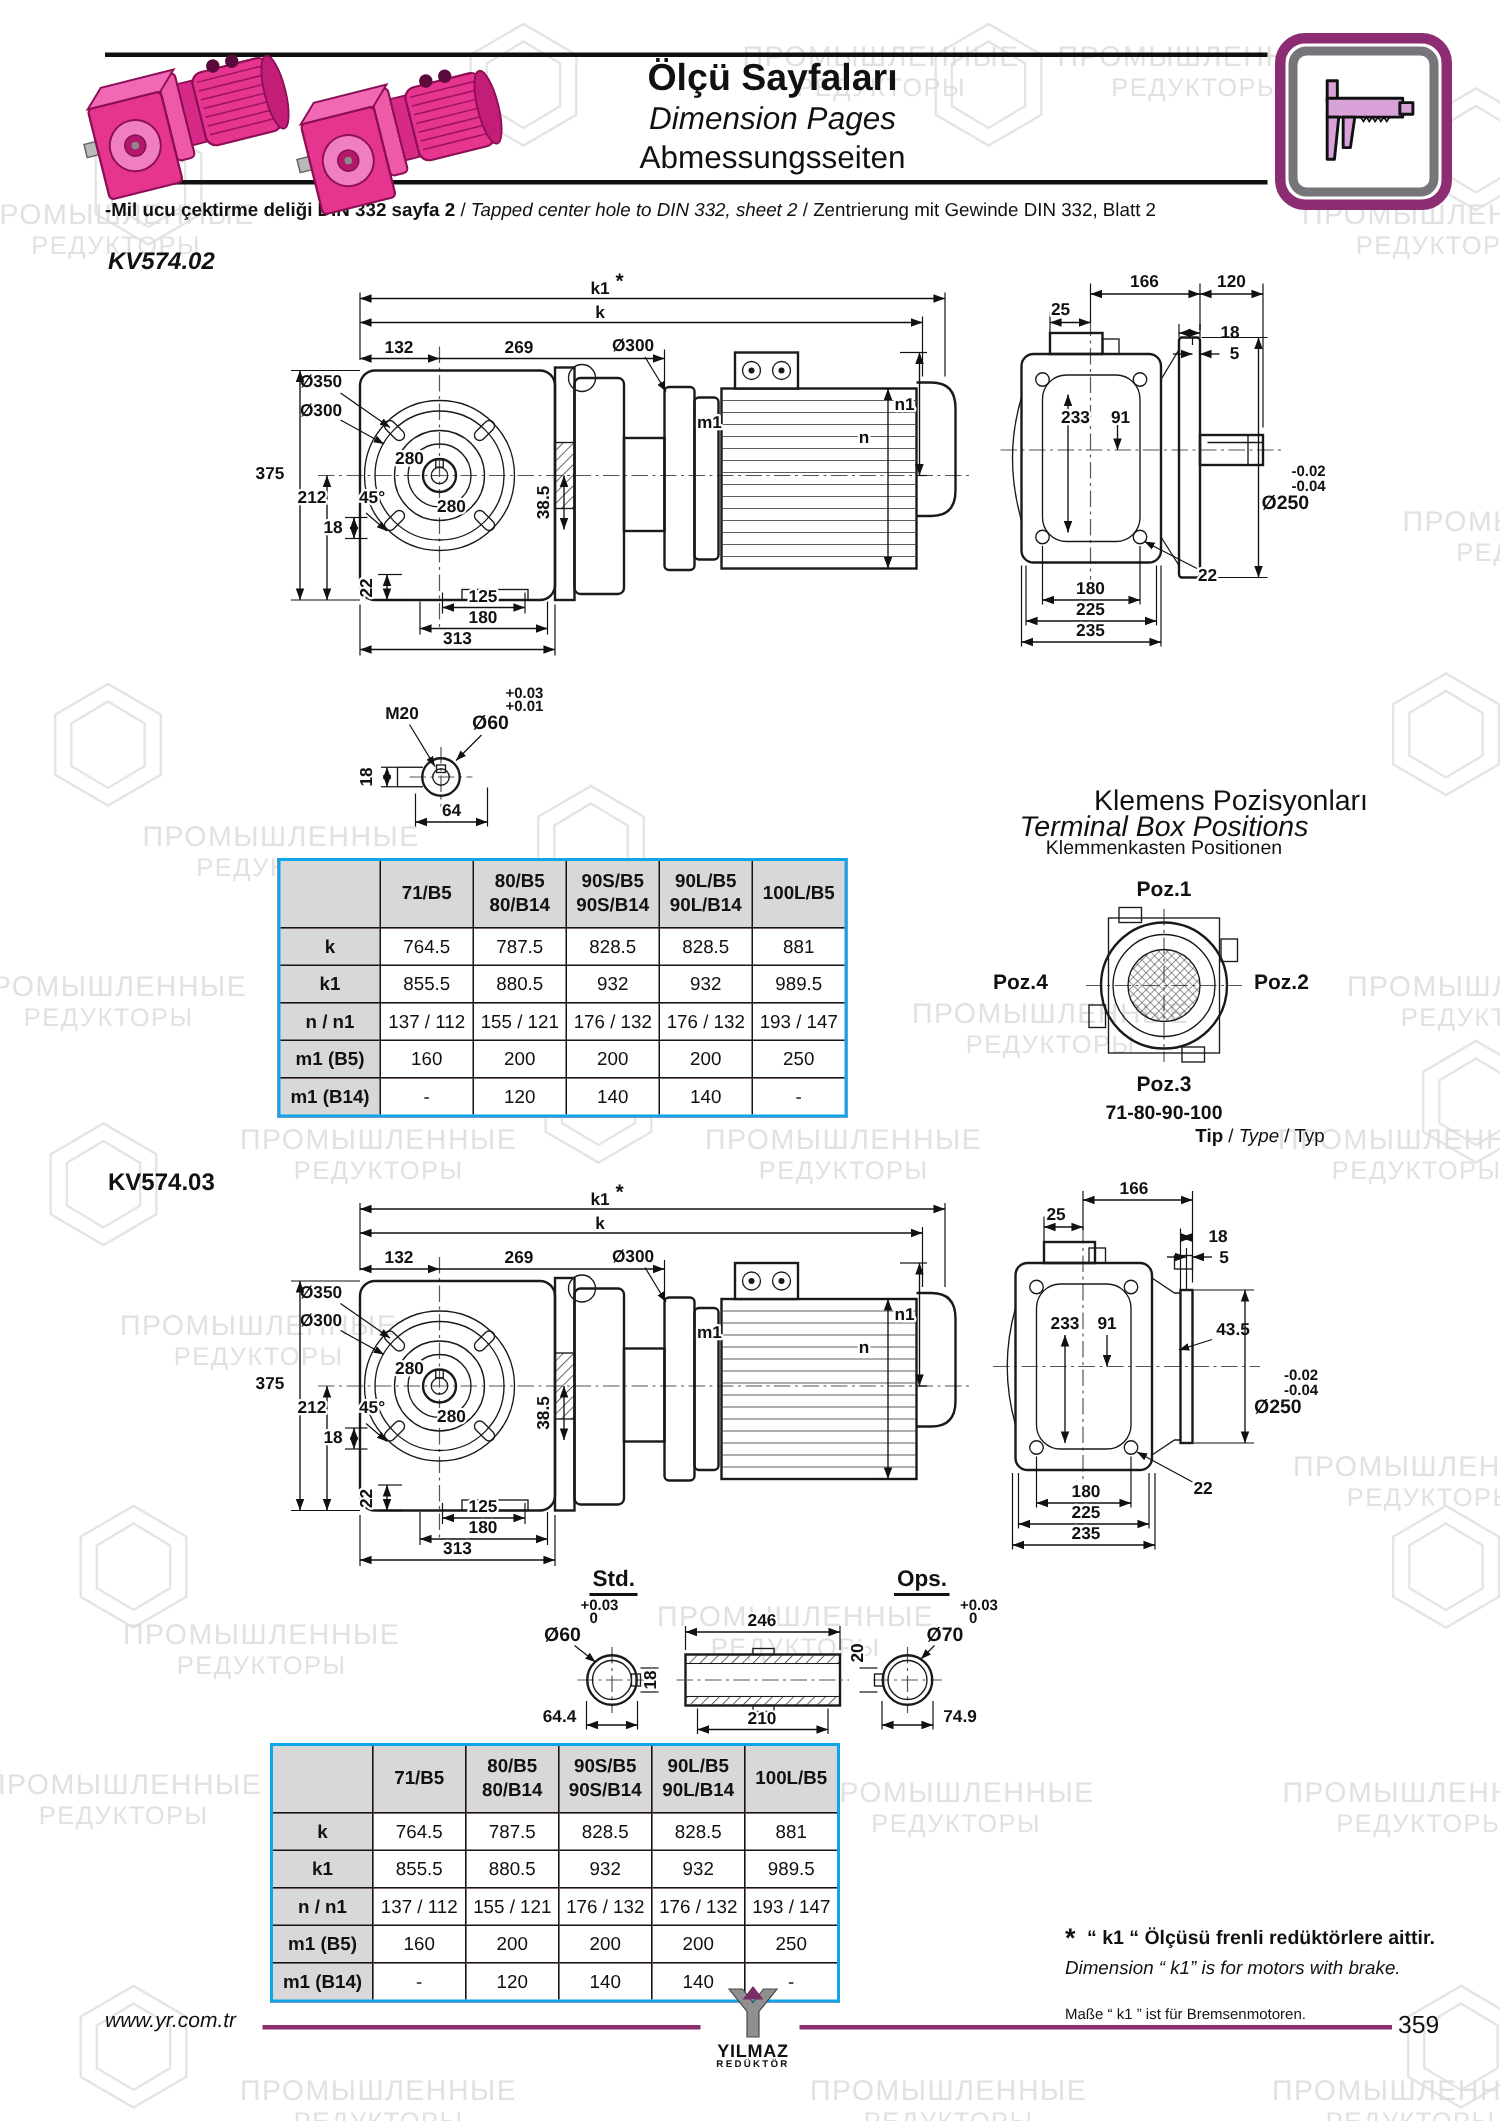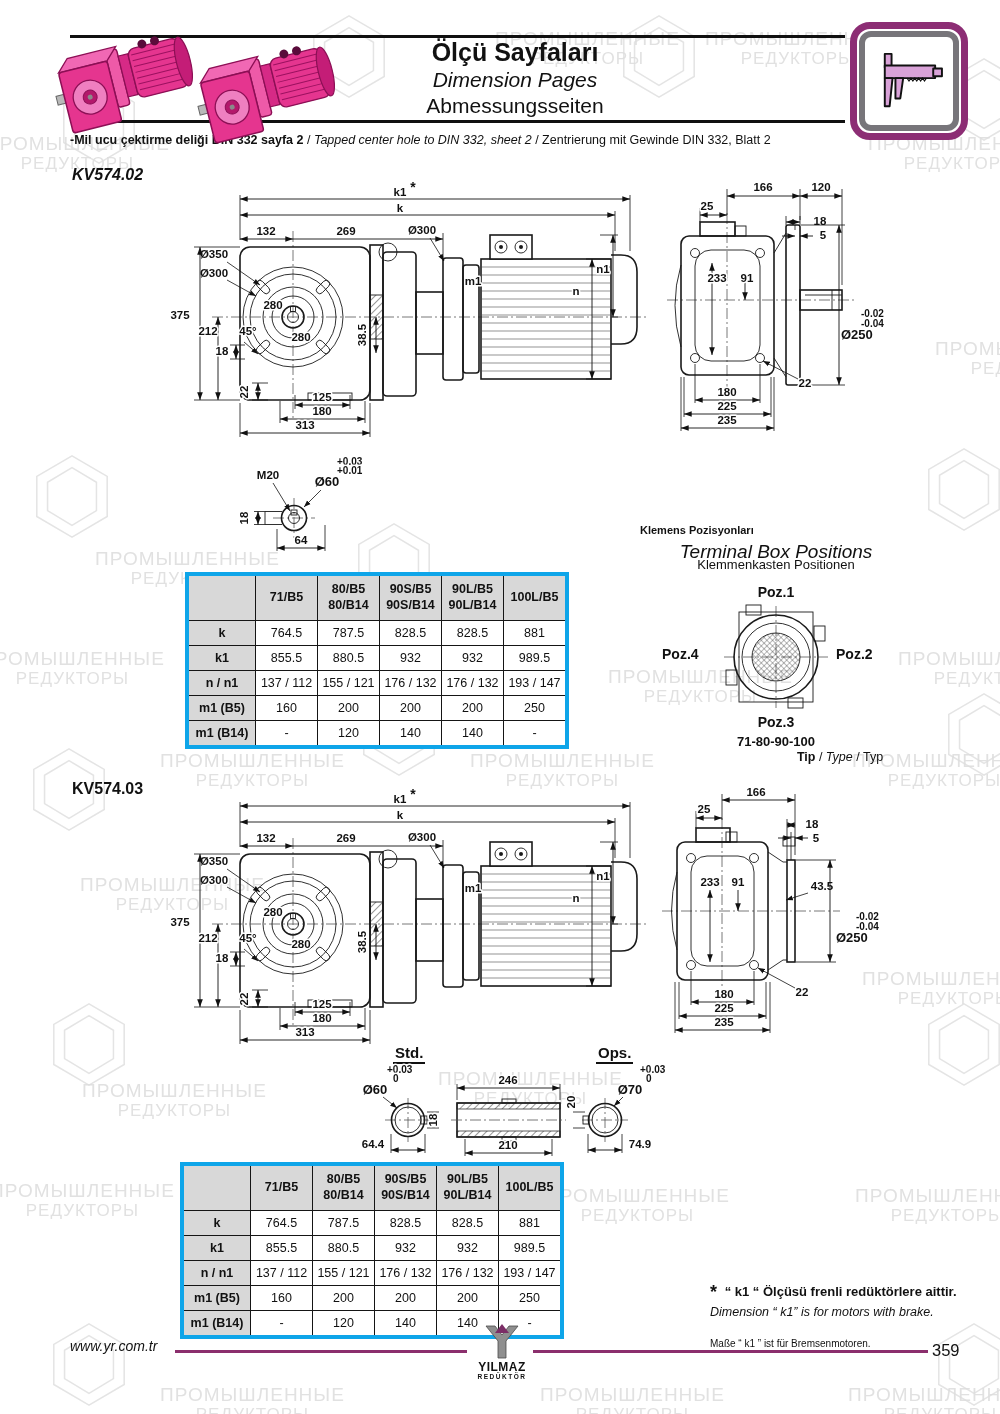--- a/index.html
+++ b/index.html
@@ -36,28 +36,28 @@
   .dim{fill:none;stroke:#111;stroke-width:0.9;}
   .ext{fill:none;stroke:#111;stroke-width:0.8;}
   text.d{font:bold 11.5px "Liberation Sans",sans-serif;fill:#111;text-anchor:middle;
          paint-order:stroke;stroke:#fff;stroke-width:3px;stroke-linejoin:round;}
   text.big{font-size:13px;}
   text.huge{font-size:14px;}
   text.ds{font:bold 10px "Liberation Sans",sans-serif;fill:#111;text-anchor:start;
           paint-order:stroke;stroke:#fff;stroke-width:3px;}
   text.st{text-anchor:start;}
   
-  .dim-table{position:absolute;border-collapse:collapse;background:#be185d;z-index:2;border:4px solid #0ea5e9;}
+  .dim-table{position:absolute;border-collapse:collapse;background:#be185d;z-index:2;border:2px solid #0ea5e9;}
   .dim-table th,.dim-table td{border:1.5px solid #151515;font-size:12.5px;text-align:center;vertical-align:middle;padding:0 2px;}
   .dim-table thead th{height:44px;width:57px;background:#d8d8d8;white-space:pre-line;line-height:1.25;font-weight:bold;}
   .dim-table thead th.corner{width:62px;}
   .dim-table tbody th{background:#d8d8d8;font-weight:bold;height:24px;}
   .dim-table td{height:24px;background:#fff;}
   
-  .tb-title-tr{font-size:11px;font-weight:bold;text-align:left;z-index:2;}
+  .tb-title-tr{font-size:19px;font-weight:normal;text-align:right;z-index:2;}
   .tb-title-en{font-size:19px;font-style:italic;text-align:center;z-index:2;}
   .tb-title-de{font-size:13px;text-align:center;z-index:2;}
   .poz{position:absolute;font-size:14px;font-weight:bold;z-index:2;}
   .tb-types{font-size:13px;font-weight:bold;text-align:center;z-index:2;}
   .tb-tip{font-size:12.5px;text-align:center;z-index:2;}
   .tb-tip .i{font-style:italic;}
   .tb-tip .b{font-weight:bold;}
   
   .shaft-head{position:absolute;font-size:15px;font-weight:bold;border-bottom:2px solid #111;
               padding:0 2px 1px 2px;z-index:2;}

